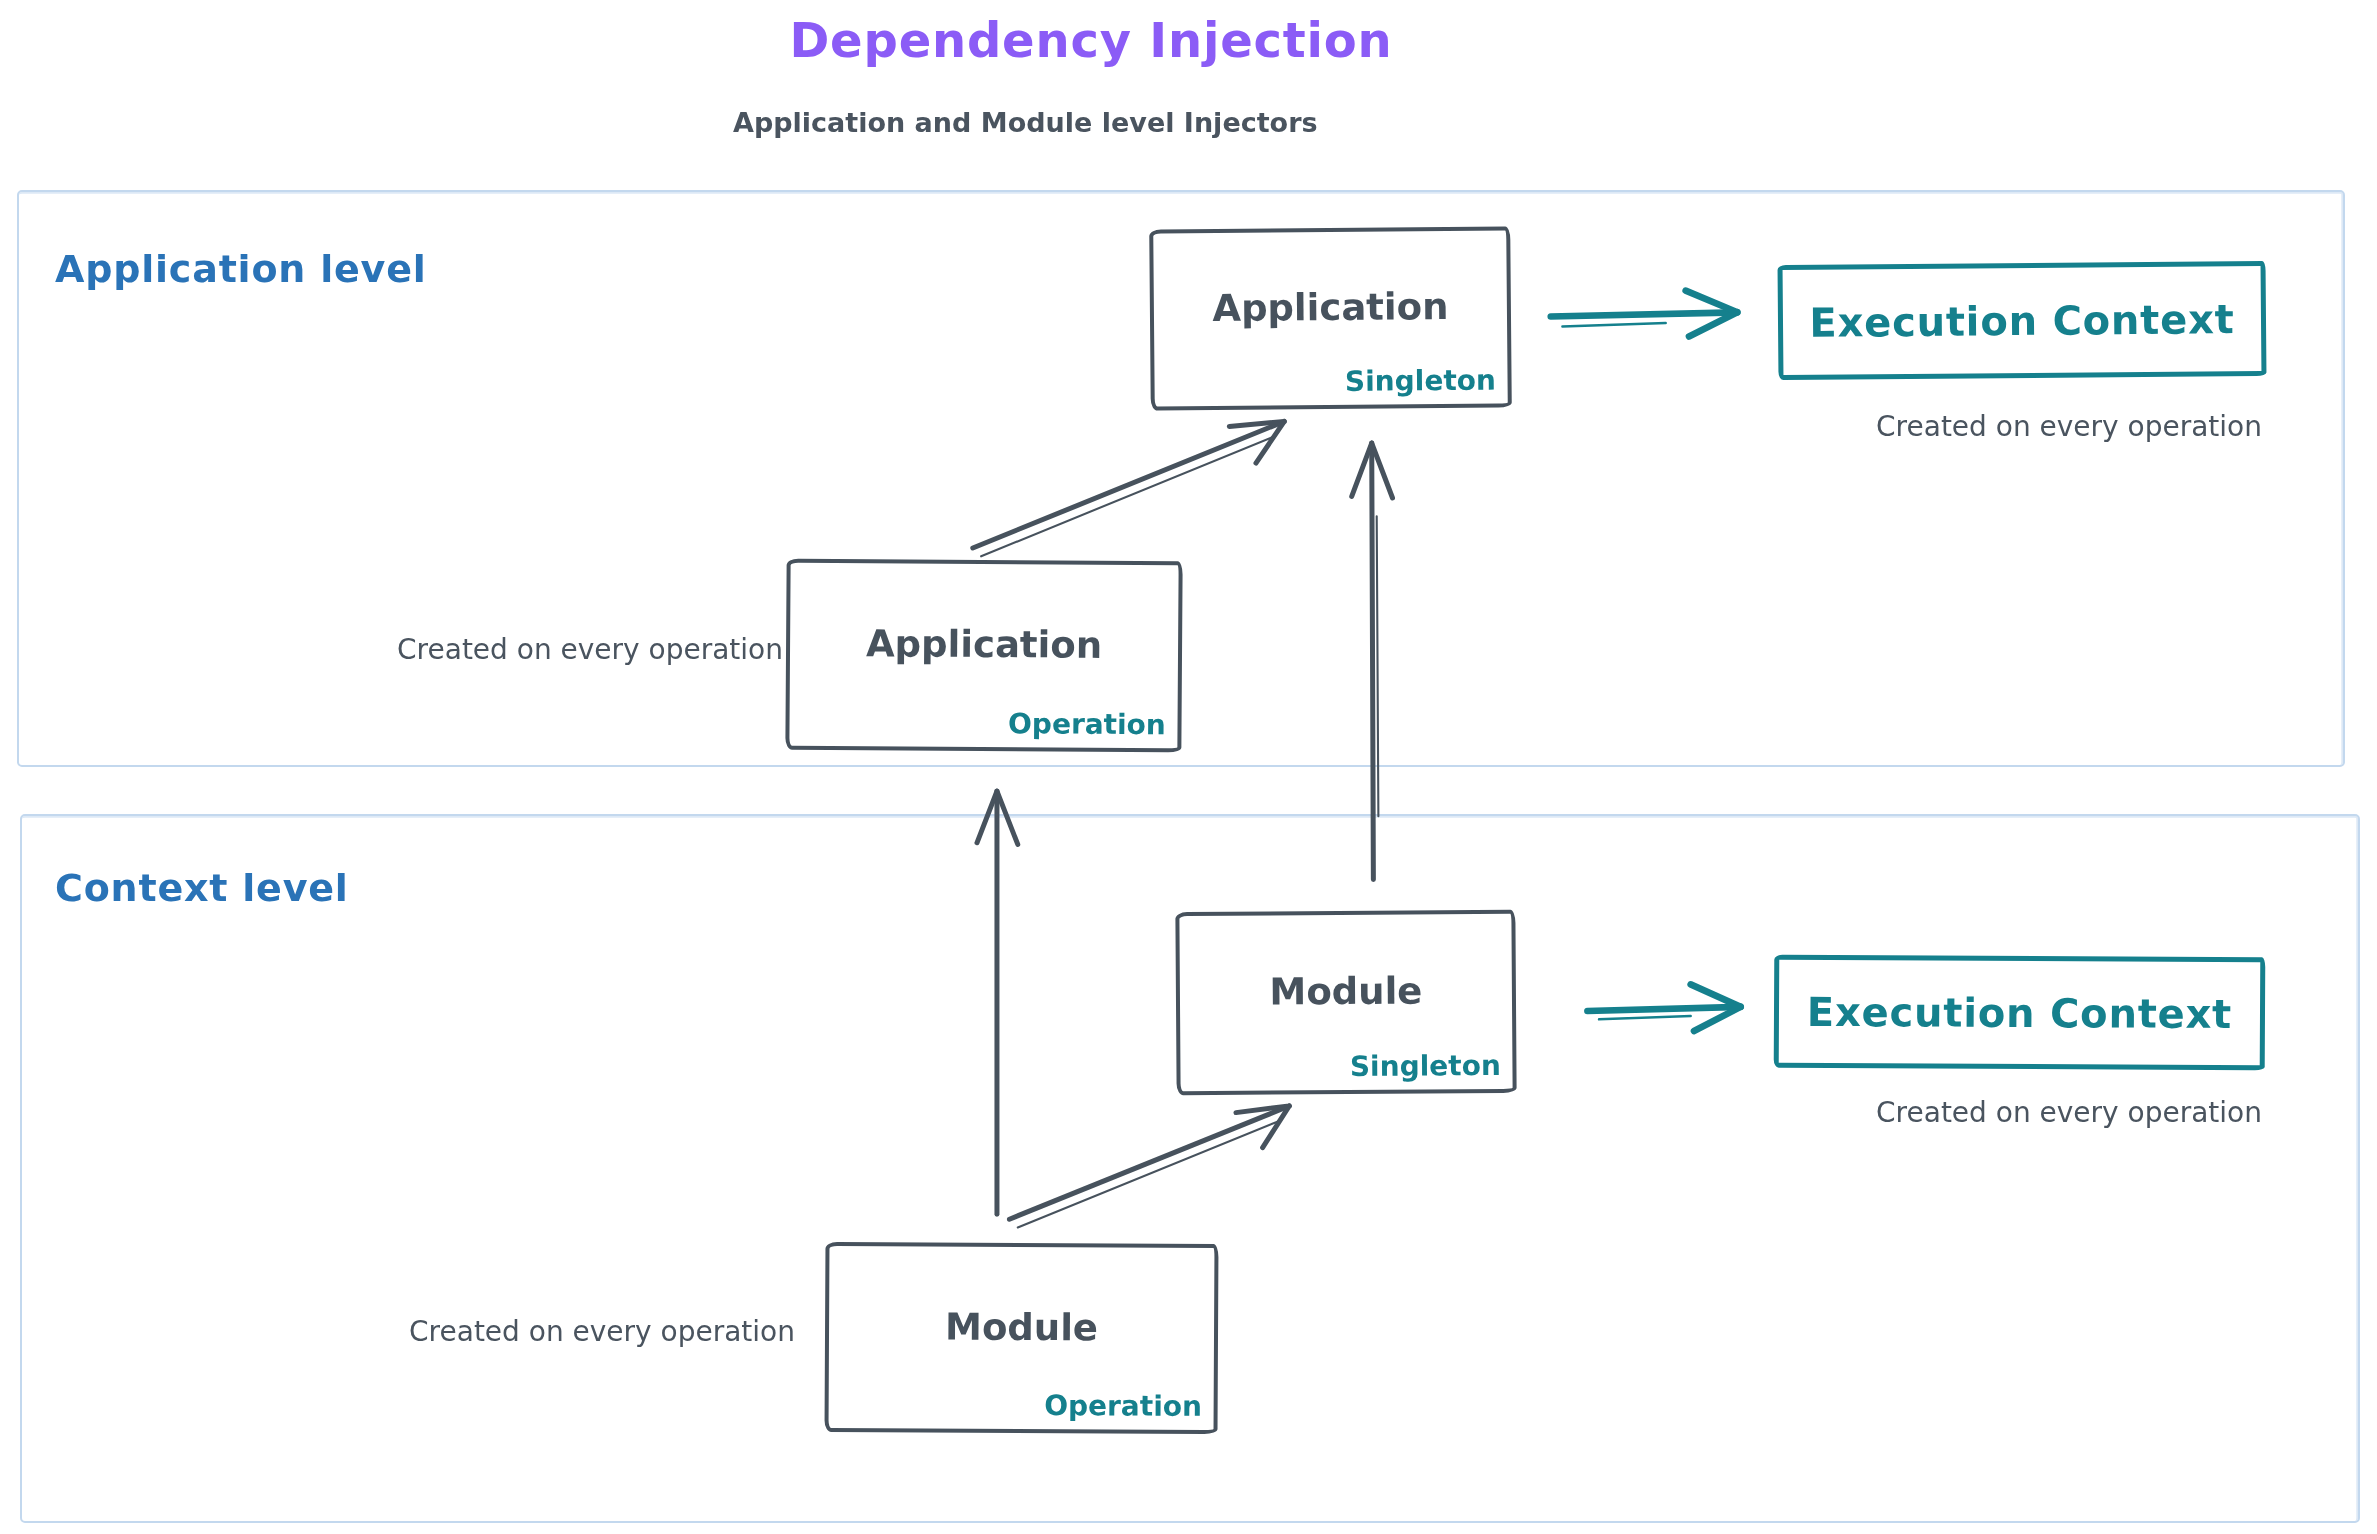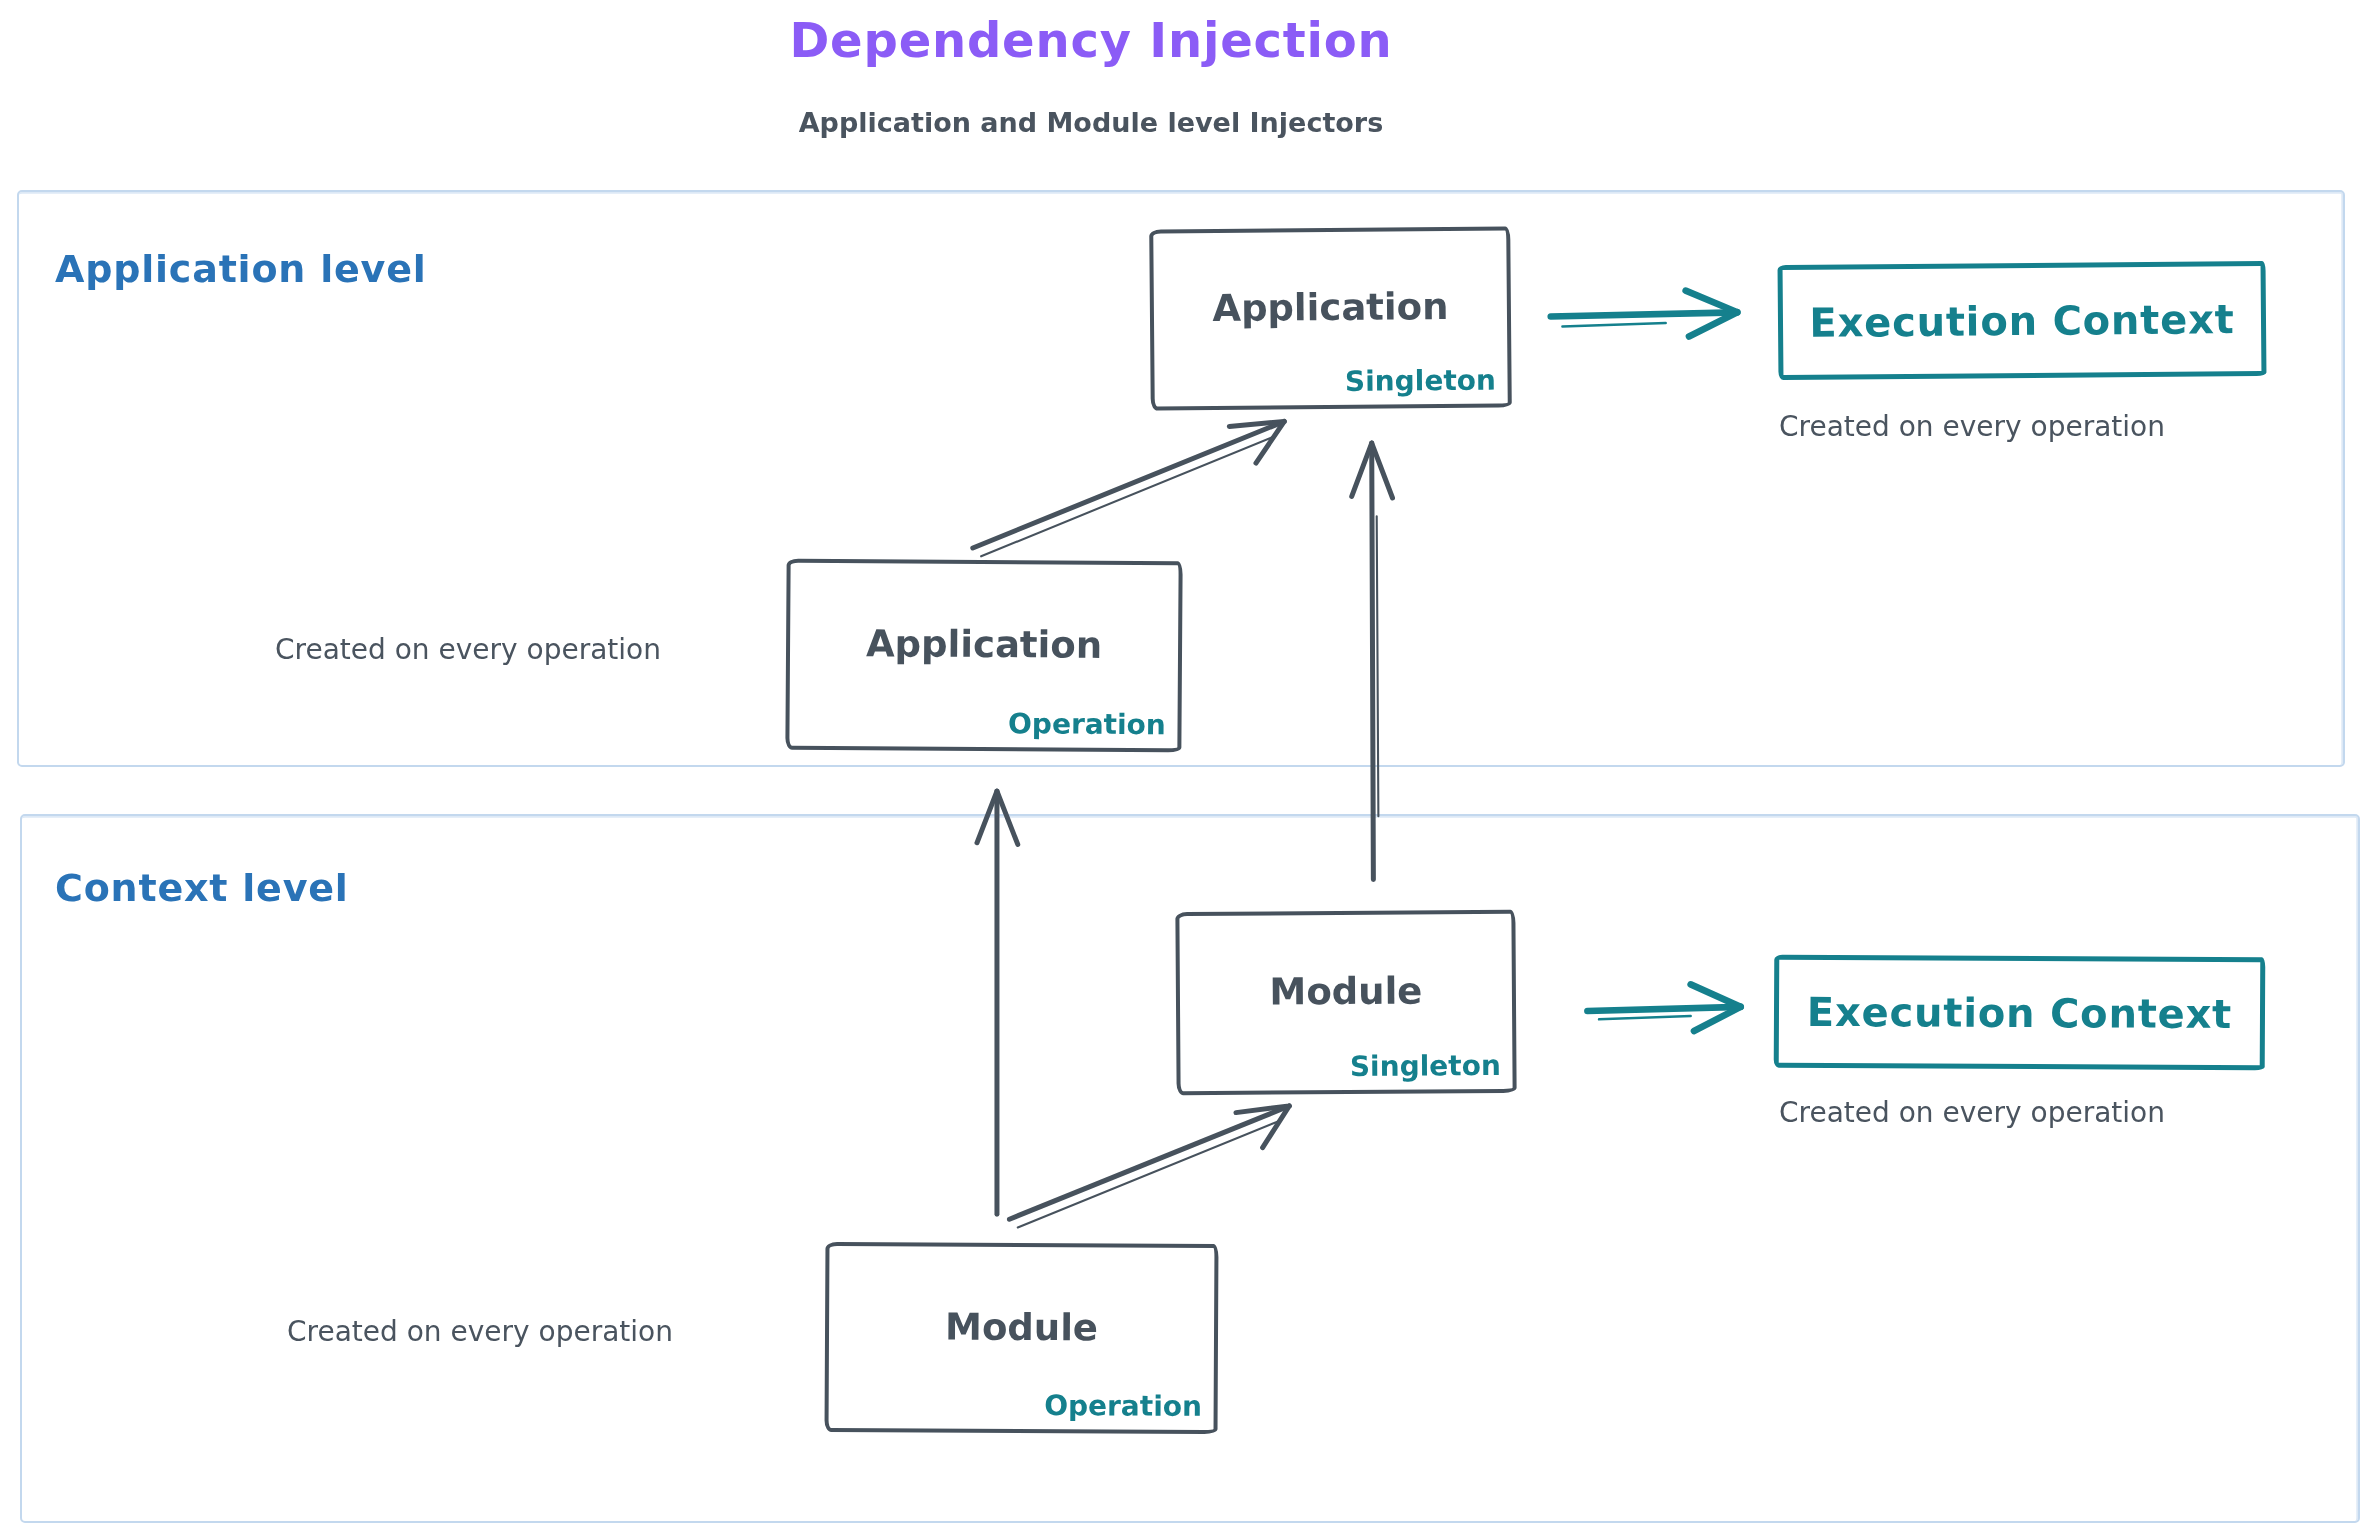--- a/index.html
+++ b/index.html
@@ -10,21 +10,21 @@
     color:#47525d;
   }
   .abs { position:absolute; }
 
   
   .title {
     left:733px; top:11.7px; width:716px; text-align:center;
     font-size:48px; font-weight:bold; color:#8b5cf6; letter-spacing:0.8px;
   }
   .subtitle {
-    left:733px; top:107px; width:716px; text-align:center;
+    left:733px; top:107px; width:716px; text-align:left;
     font-size:27px; font-weight:600; color:#4a545f;
   }
 
   
   .level-box {
     border:2.1px solid #c3d8ee; border-radius:5px;
     box-shadow: inset 0 4.2px 0 -2.5px #dde9f6, inset -4.2px 0 0 -2.5px #dde9f6;
     background:transparent;
   }
   .level-app { left:16.7px; top:190px; width:2324px; height:573px; }
@@ -60,21 +60,21 @@
     display:flex; align-items:center; justify-content:center;
   }
   .xbox .xbox-title {
     font-size:40px; font-weight:600; color:#15808d; letter-spacing:0.8px; white-space:nowrap;
   }
   .xbox-app    { left:1778px; top:263px;  width:478px; height:105px; transform:rotate(-0.5deg); }
   .xbox-module { left:1774px; top:956px; width:481px; height:103px; transform:rotate(0.3deg); }
 
   
   .caption {
-    font-size:28px; color:#4a545f; text-align:left; white-space:nowrap;
+    font-size:28px; color:#4a545f; text-align:right; white-space:nowrap;
   }
   .cap-app-right    { left:1779px; top:410px;  width:483px; }
   .cap-app-left     { left:275px;  top:633px;  width:508px; }
   .cap-module-right { left:1779px; top:1096px; width:483px; }
   .cap-module-left  { left:287px;  top:1315px; width:508px; }
 
   svg.arrows { left:0; top:0; width:2377px; height:1534px; pointer-events:none; }
   svg .dark  { stroke:#47525d; fill:none; stroke-linecap:round; stroke-linejoin:round; }
   svg .teal  { stroke:#15808d; fill:none; stroke-linecap:round; stroke-linejoin:round; }
 </style>

